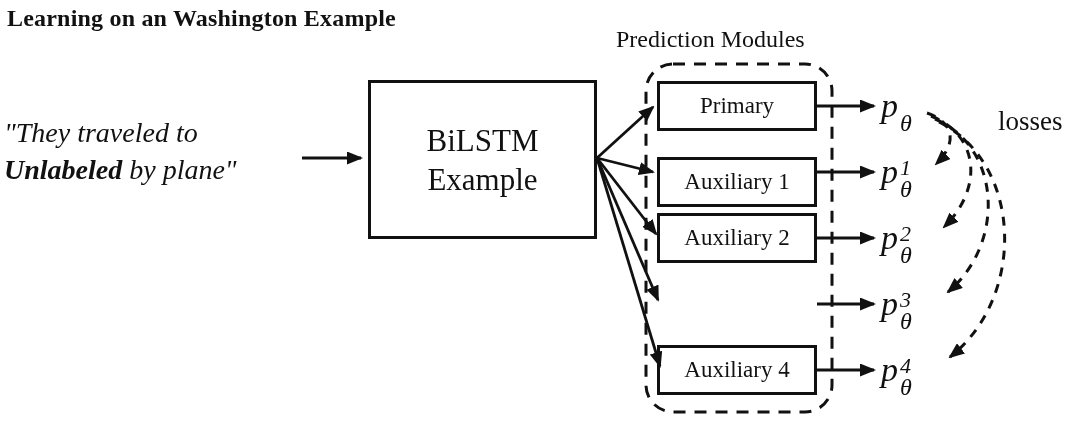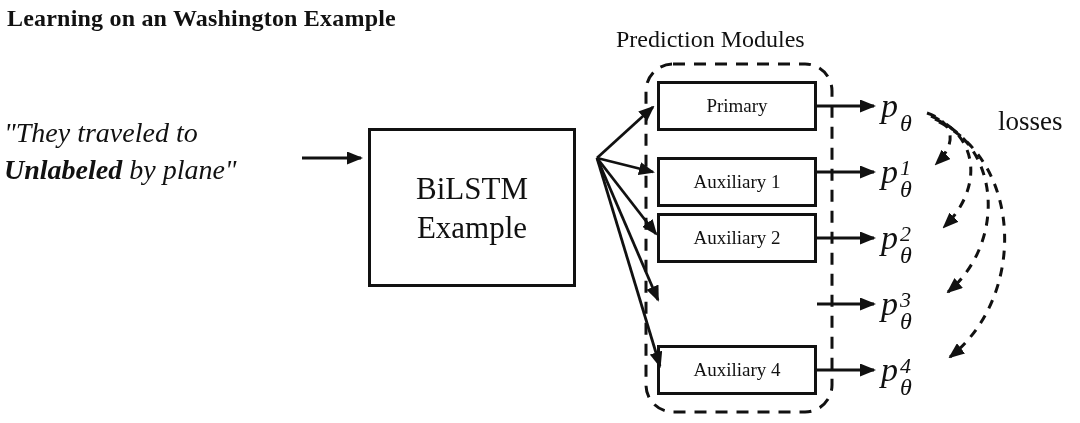--- a/index.html
+++ b/index.html
@@ -18,38 +18,37 @@
     letter-spacing:.2px;
     white-space:nowrap;
   }
   #input-example{
     left:4px;top:114px;width:305px;
     font-style:italic;font-size:28px;line-height:37px;
     white-space:nowrap;
   }
   #input-example .bold{font-weight:700;}
   #encoder-box{
-    left:368px;top:80px;width:208px;height:159px;
+    left:368px;top:80px;width:229px;height:159px;
     border:3px solid #111111;box-sizing:border-box;
     display:flex;flex-direction:column;align-items:center;justify-content:center;
     font-size:31px;line-height:39px;text-align:center;
     background:#ffffff;
-    margin-top:48px;
   }
   #prediction-modules-label{
     left:616px;top:26px;width:260px;
     font-size:24px;white-space:nowrap;
   }
   .module-box{
     position:absolute;
     left:657px;width:160px;height:50px;
     border:3px solid #111111;box-sizing:border-box;
     background:#ffffff;
     display:flex;align-items:center;justify-content:center;
-    font-size:19px;white-space:nowrap;
+    font-size:23px;white-space:nowrap;
     z-index:2;
   }
   .p-label{
     position:absolute;left:881px;height:54px;
     display:flex;align-items:center;
     z-index:2;
   }
   .p-base{font-style:italic;font-size:34px;line-height:34px;}
   .p-stack{
     display:inline-flex;flex-direction:column;align-items:flex-start;

